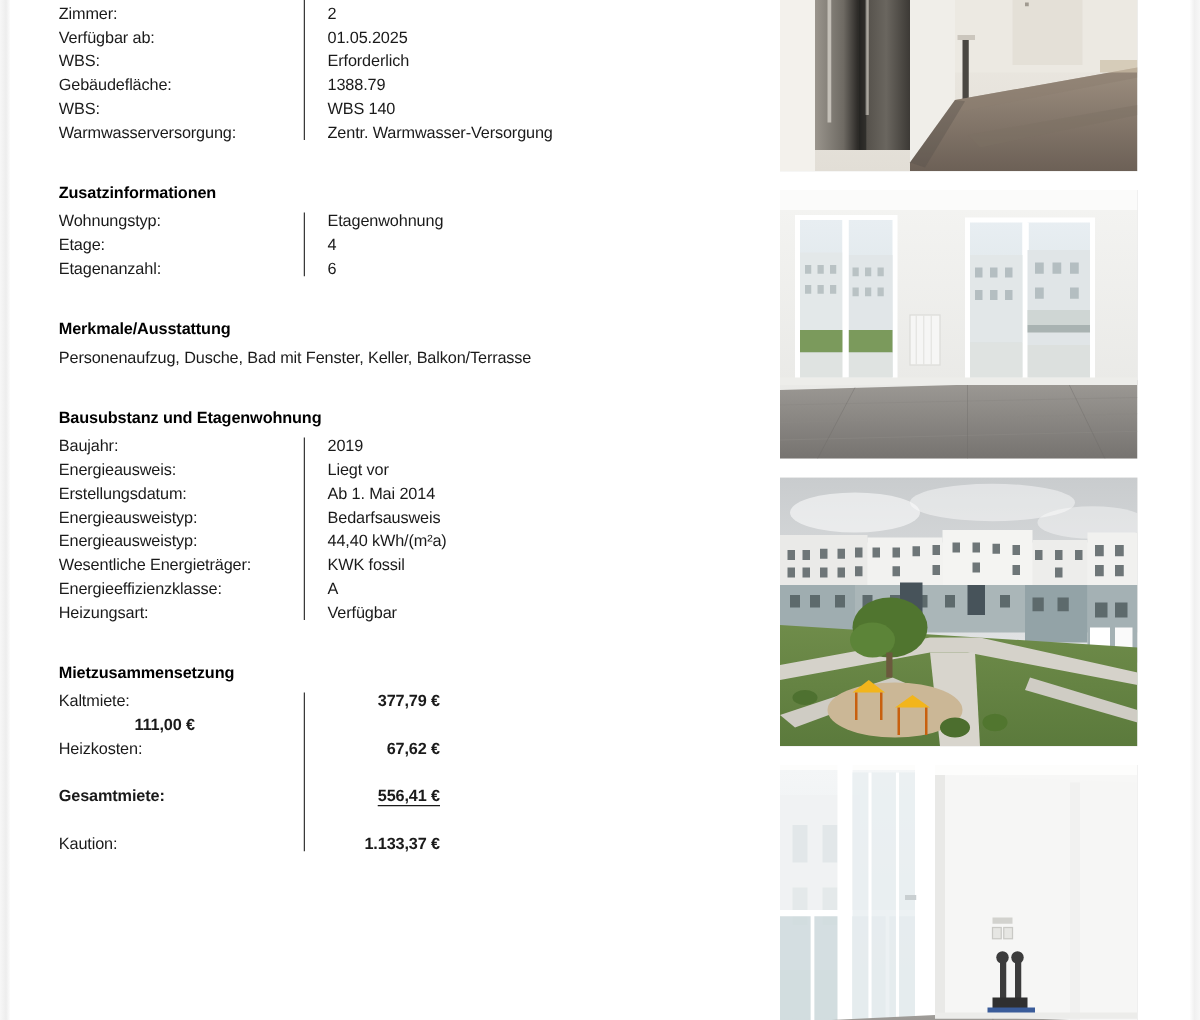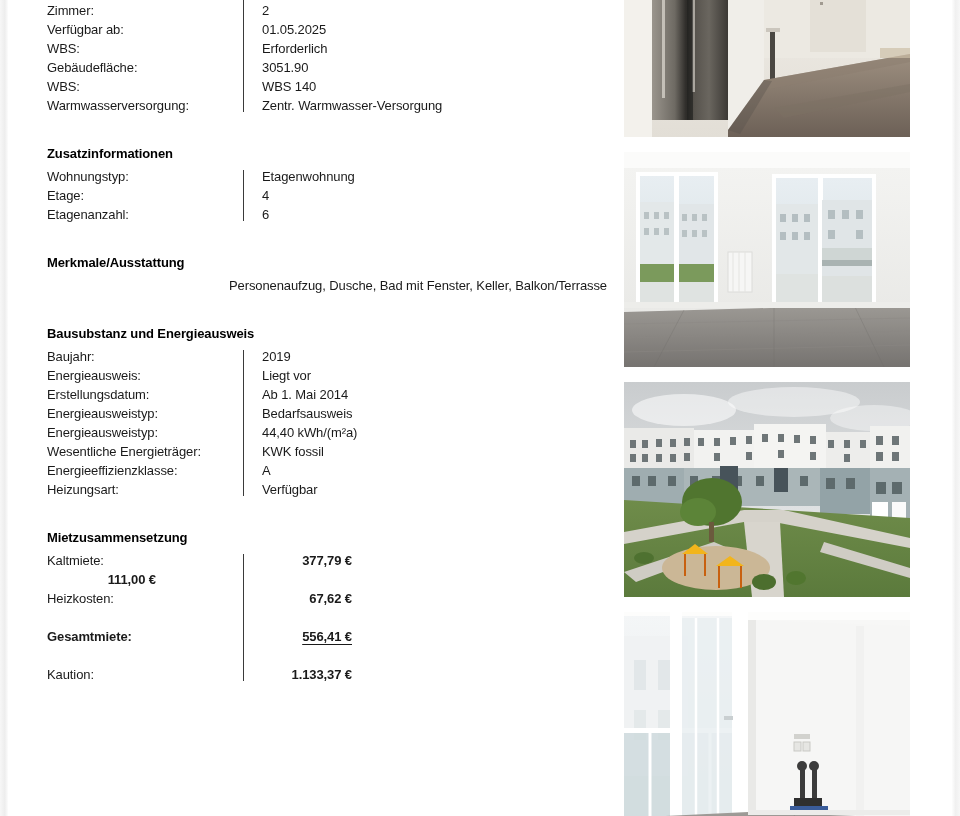--- a/index.html
+++ b/index.html
@@ -104,21 +104,20 @@
     text-underline-offset: 3px;
   }
 
   .spacer-row { height: 19px; }
 
   .free-text {
     font-size: 13px;
     line-height: 19px;
     letter-spacing: -0.1px;
     color: #1a1a1a;
-    text-align: right;
   }
 
   .gap-lg { height: 29px; }
   .gap-xs { height: 4px; }
 
   
   .img-col {
     position: absolute;
     left: 624px;
     top: -12px;
@@ -161,21 +160,21 @@
         <div class="row">
           <span class="label">Verfügbar ab:</span>
           <span class="value">01.05.2025</span>
         </div>
         <div class="row">
           <span class="label">WBS:</span>
           <span class="value">Erforderlich</span>
         </div>
         <div class="row">
           <span class="label">Gebäudefläche:</span>
-          <span class="value">3051.90</span>
+          <span class="value">1388.79</span>
         </div>
         <div class="row">
           <span class="label">WBS:</span>
           <span class="value">WBS 140</span>
         </div>
         <div class="row">
           <span class="label">Warmwasserversorgung:</span>
           <span class="value">Zentr. Warmwasser-Versorgung</span>
         </div>
       </div>
@@ -206,21 +205,21 @@
 
     <div class="section">
       <h3 class="section-title">Merkmale/Ausstattung</h3>
       <div class="gap-xs"></div>
       <p class="free-text" style="margin:0">Personenaufzug, Dusche, Bad mit Fenster, Keller, Balkon/Terrasse</p>
     </div>
 
     <div class="gap-lg"></div>
 
     <div class="section">
-      <h3 class="section-title">Bausubstanz und Energieausweis</h3>
+      <h3 class="section-title">Bausubstanz und Etagenwohnung</h3>
       <div class="gap-xs"></div>
       <div class="rows">
         <div class="row">
           <span class="label">Baujahr:</span>
           <span class="value">2019</span>
         </div>
         <div class="row">
           <span class="label">Energieausweis:</span>
           <span class="value">Liegt vor</span>
         </div>

